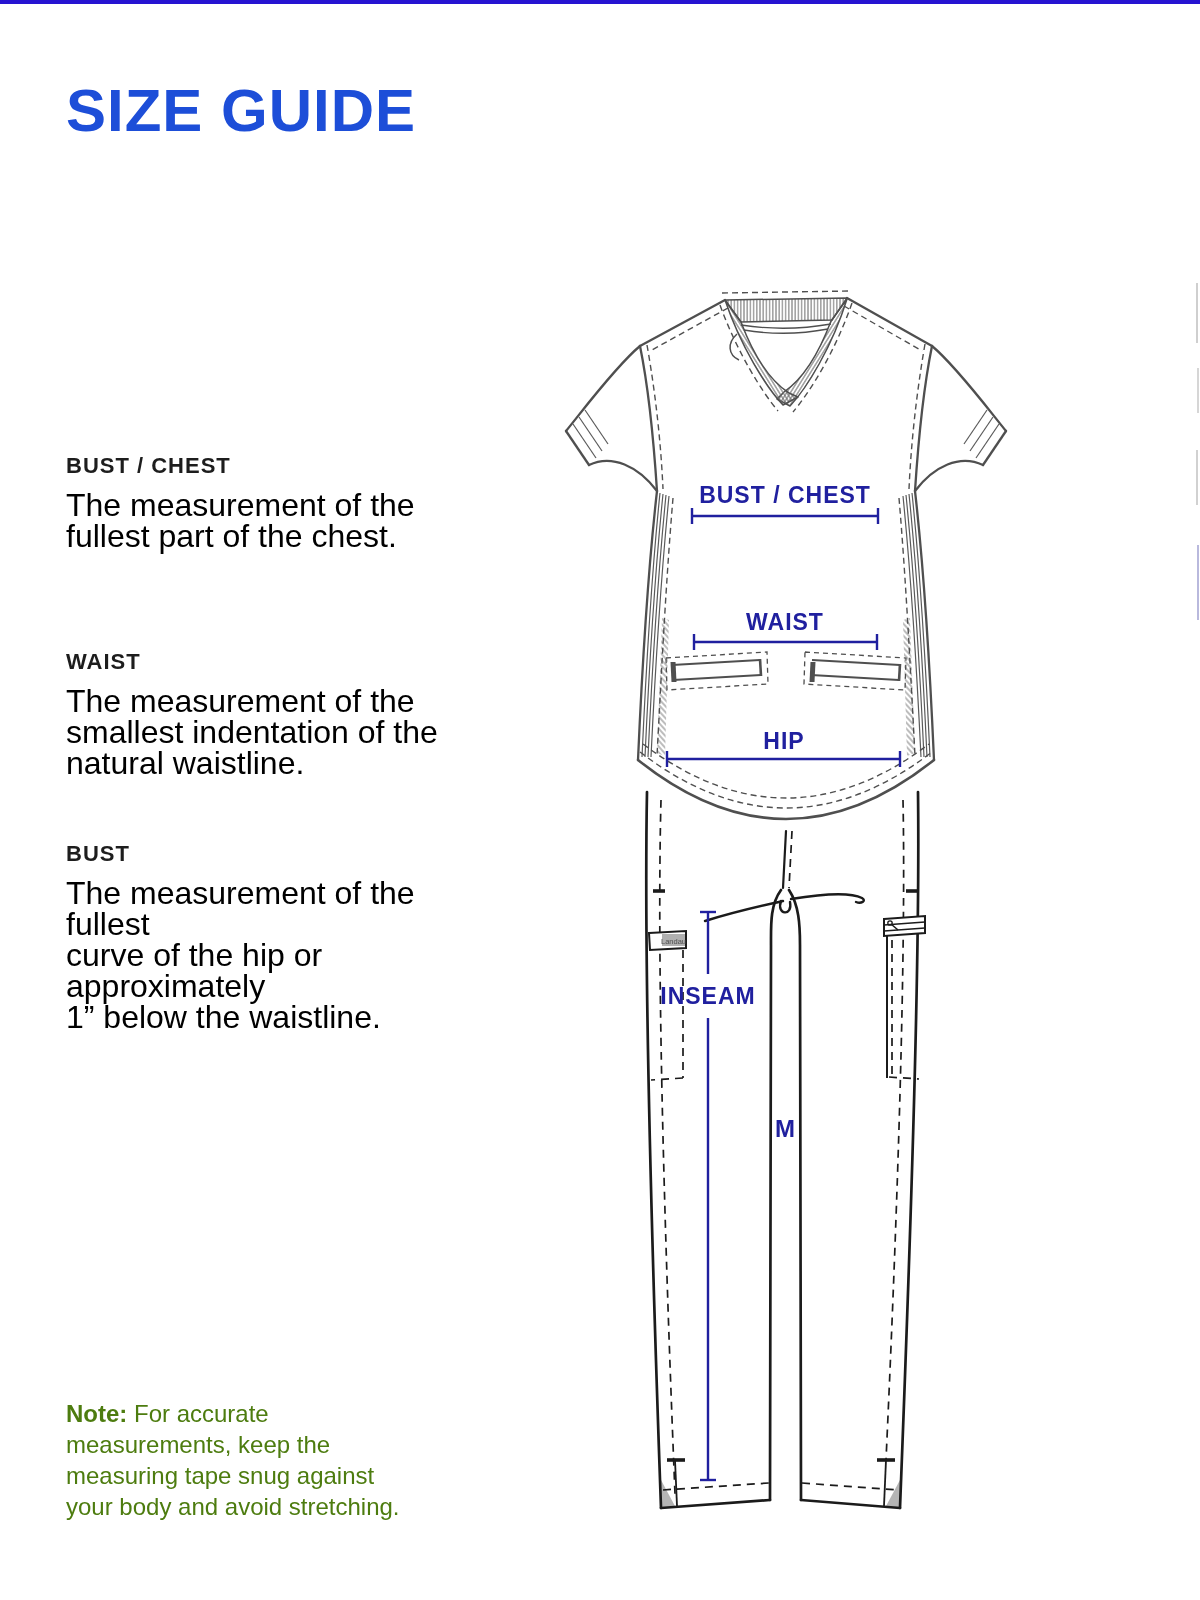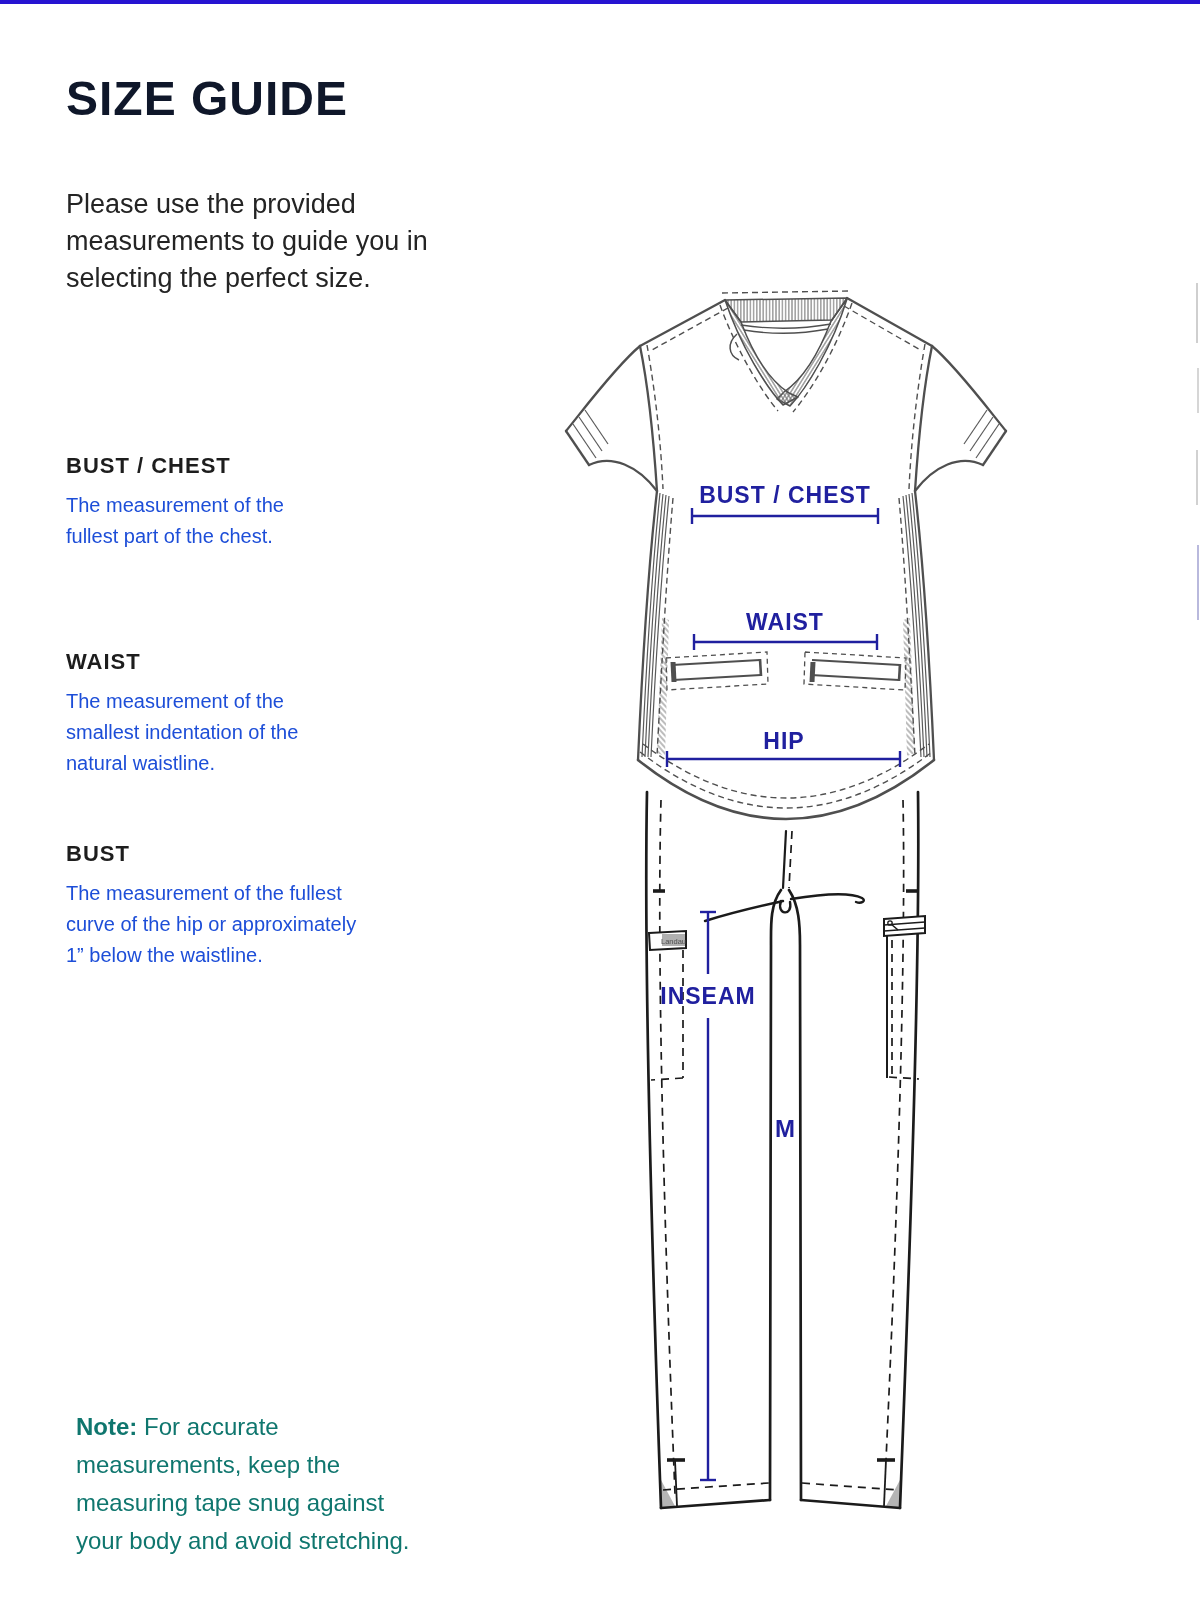--- a/index.html
+++ b/index.html
@@ -2,61 +2,58 @@
 <html><head>
 <meta charset="utf-8">
 <style>
   html,body{margin:0;padding:0;background:#ffffff;}
   .canvas{
     position:relative;width:1200px;height:1600px;background:#ffffff;overflow:hidden;
     font-family:"Liberation Sans", sans-serif;color:#212121;
   }
   .top-bar{position:absolute;left:0;top:0;width:1200px;height:4px;background:#2613d1;}
   .page-title{
-    position:absolute;left:66px;top:61px;margin:0;
-    font-size:48px;line-height:76px;font-weight:800;letter-spacing:1px;color:#0f172a;
+    position:absolute;left:66px;top:73px;margin:0;
+    font-size:60px;line-height:76px;font-weight:800;letter-spacing:1px;color:#1d4ed8;
   }
   .intro{
     position:absolute;left:66px;top:186px;margin:0;width:480px;
     font-size:27px;line-height:37px;white-space:pre-line;color:#242424;
   }
   .measure-def{position:absolute;left:66px;width:440px;}
   .measure-def h2{
     margin:0 0 10px 0;font-size:22px;line-height:28px;font-weight:700;
     letter-spacing:1px;color:#1d1d1d;
   }
   .measure-def p{
-    margin:0;font-size:20px;line-height:31px;white-space:pre-line;color:#1d4ed8;
+    margin:0;font-size:32px;line-height:31px;white-space:pre-line;color:#000000;
   }
   .sec-1{top:452px;} .sec-2{top:648px;} .sec-3{top:840px;} .sec-4{top:1042px;}
   .note{
-    position:absolute;left:66px;top:1398px;margin:10px;width:420px;
-    font-size:24px;line-height:38px;color:#0f766e;
+    position:absolute;left:66px;top:1398px;margin:0;width:420px;
+    font-size:24px;line-height:31px;color:#4d7c0f;
   }
   .note .note-text{white-space:pre-line;}
   .diagram{position:absolute;left:540px;top:280px;width:480px;height:1280px;}
   .dlabel{
     font-family:"Liberation Sans", sans-serif;font-weight:700;font-size:23px;
     letter-spacing:1px;
   }
   .dlabel-s{font-family:"Liberation Sans", sans-serif;font-weight:700;font-size:24px;}
   .edge-mark{position:absolute;width:2px;}
 </style>
 </head>
 <body>
 
 <div class="canvas">
 
   <div class="top-bar"></div>
 
   <h1 class="page-title">SIZE GUIDE</h1>
 
-  <p class="intro">Please use the provided
-measurements to guide you in
-selecting the perfect size.</p>
 
   <section class="measure-def sec-1">
     <h2>BUST / CHEST</h2>
     <p>The measurement of the
 fullest part of the chest.</p>
   </section>
 
   <section class="measure-def sec-2">
     <h2>WAIST</h2>
     <p>The measurement of the

